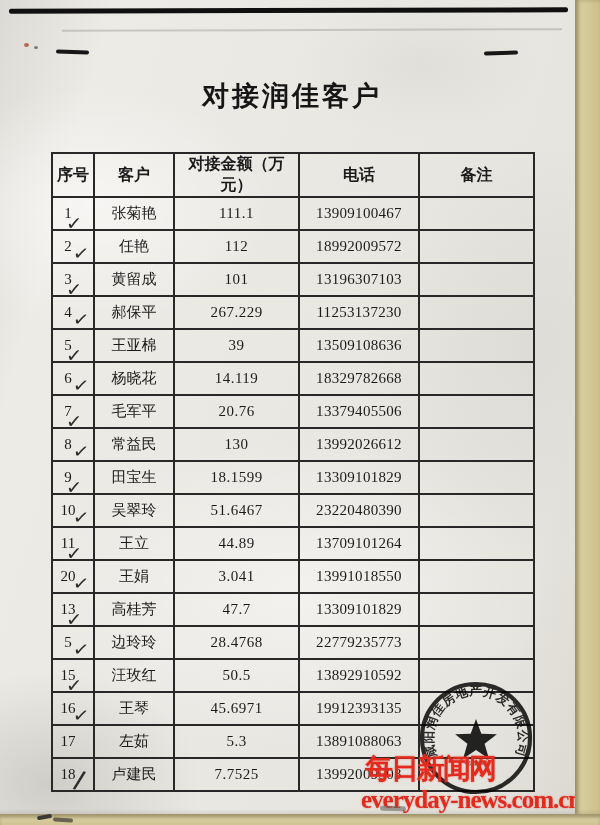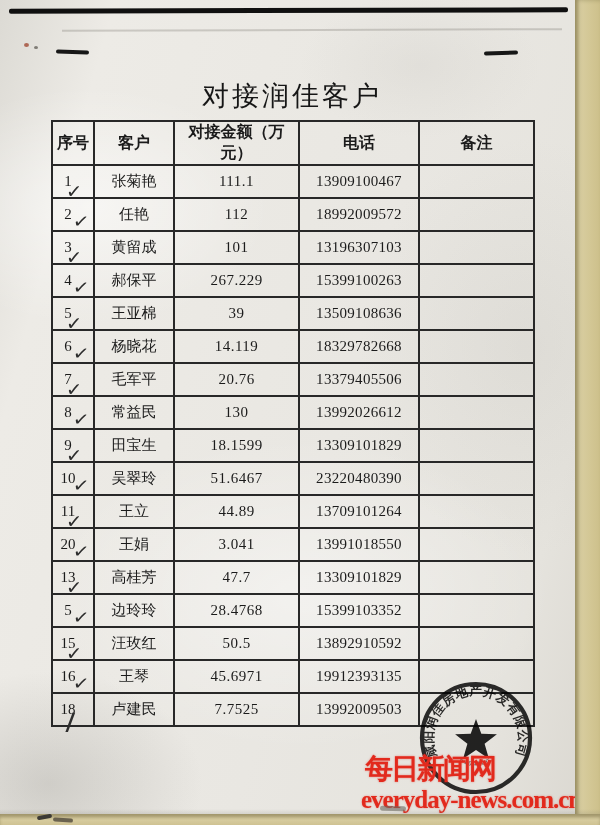--- a/index.html
+++ b/index.html
@@ -30,23 +30,23 @@
     background:rgba(110,108,102,.28);transform:rotate(-.2deg);}
   .dash-a{position:absolute;left:56px;top:50px;width:33px;height:4px;background:#171717;transform:rotate(1.5deg);border-radius:2px;}
   .dash-b{position:absolute;left:484px;top:51px;width:34px;height:4px;background:#171717;transform:rotate(-2deg);border-radius:2px;}
   .speck1{position:absolute;left:24px;top:43px;width:5px;height:4px;background:#a14a33;border-radius:50%;opacity:.8;}
   .speck2{position:absolute;left:34px;top:46px;width:4px;height:3px;background:#55514a;border-radius:50%;opacity:.7;}
   .smudge1{position:absolute;left:37px;top:815px;width:15px;height:4px;background:#3c3a35;transform:rotate(-10deg);border-radius:2px;}
   .smudge2{position:absolute;left:53px;top:818px;width:20px;height:4px;background:#50493c;transform:rotate(4deg);border-radius:2px;opacity:.8;}
   .smudge3{position:absolute;left:380px;top:806px;width:26px;height:5px;background:#6a675f;transform:rotate(2deg);border-radius:3px;opacity:.6;}
   
   .title{position:absolute;left:0;top:78px;width:584px;text-align:center;
-    font-size:27px;font-weight:normal;color:#161616;letter-spacing:3px;}
-  
-  table.main{position:absolute;left:51px;top:120px;border-collapse:collapse;table-layout:fixed;
+    font-size:27px;font-weight:bold;color:#161616;letter-spacing:3px;}
+  
+  table.main{position:absolute;left:51px;top:152px;border-collapse:collapse;table-layout:fixed;
     width:482px;}
   table.main th,table.main td{border:2px solid #282828;padding:0;text-align:center;
     color:#1b1b1b;overflow:visible;}
   table.main th{height:36px;font-size:16px;font-weight:bold;letter-spacing:0;}
   table.main td{height:31px;font-size:15px;}
   col.c-no{width:42px;}col.c-name{width:80px;}col.c-amt{width:125px;}col.c-tel{width:120px;}col.c-note{width:115px;}
   td.no-cell{position:relative;font-size:13px;}
   td.no-cell .no{display:inline-block;transform:translateX(-5px);}
   .check{position:absolute;left:20px;top:13px;font-size:19px;line-height:1;color:#2d2d2d;
     transform:rotate(8deg);font-family:"DejaVu Sans",sans-serif;}
@@ -130,21 +130,21 @@
       <td class="note"></td>
     </tr>
 
     <tr>
       <td class="no-cell">
         <span class="no">4</span>
         <span class="check">✓</span>
       </td>
       <td class="name">郝保平</td>
       <td class="amt">267.229</td>
-      <td class="tel">15399100263</td>
+      <td class="tel">11253137230</td>
       <td class="note"></td>
     </tr>
 
     <tr>
       <td class="no-cell">
         <span class="no">5</span>
         <span class="check">✓</span>
       </td>
       <td class="name">王亚棉</td>
       <td class="amt">39</td>
@@ -240,21 +240,21 @@
       <td class="note"></td>
     </tr>
 
     <tr>
       <td class="no-cell">
         <span class="no">5</span>
         <span class="check">✓</span>
       </td>
       <td class="name">边玲玲</td>
       <td class="amt">28.4768</td>
-      <td class="tel">15399103352</td>
+      <td class="tel">22779235773</td>
       <td class="note"></td>
     </tr>
 
     <tr>
       <td class="no-cell">
         <span class="no">15</span>
         <span class="check">✓</span>
       </td>
       <td class="name">汪玫红</td>
       <td class="amt">50.5</td>
@@ -266,20 +266,30 @@
       <td class="no-cell">
         <span class="no">16</span>
         <span class="check">✓</span>
       </td>
       <td class="name">王琴</td>
       <td class="amt">45.6971</td>
       <td class="tel">19912393135</td>
       <td class="note"></td>
     </tr>
 
+    <tr>
+      <td class="no-cell">
+        <span class="no">17</span>
+        <span class="check"></span>
+      </td>
+      <td class="name">左茹</td>
+      <td class="amt">5.3</td>
+      <td class="tel">13891088063</td>
+      <td class="note"></td>
+    </tr>
 
     <tr>
       <td class="no-cell">
         <span class="no">18</span>
         <span class="check slash">∕</span>
       </td>
       <td class="name">卢建民</td>
       <td class="amt">7.7525</td>
       <td class="tel">13992009503</td>
       <td class="note"></td>

